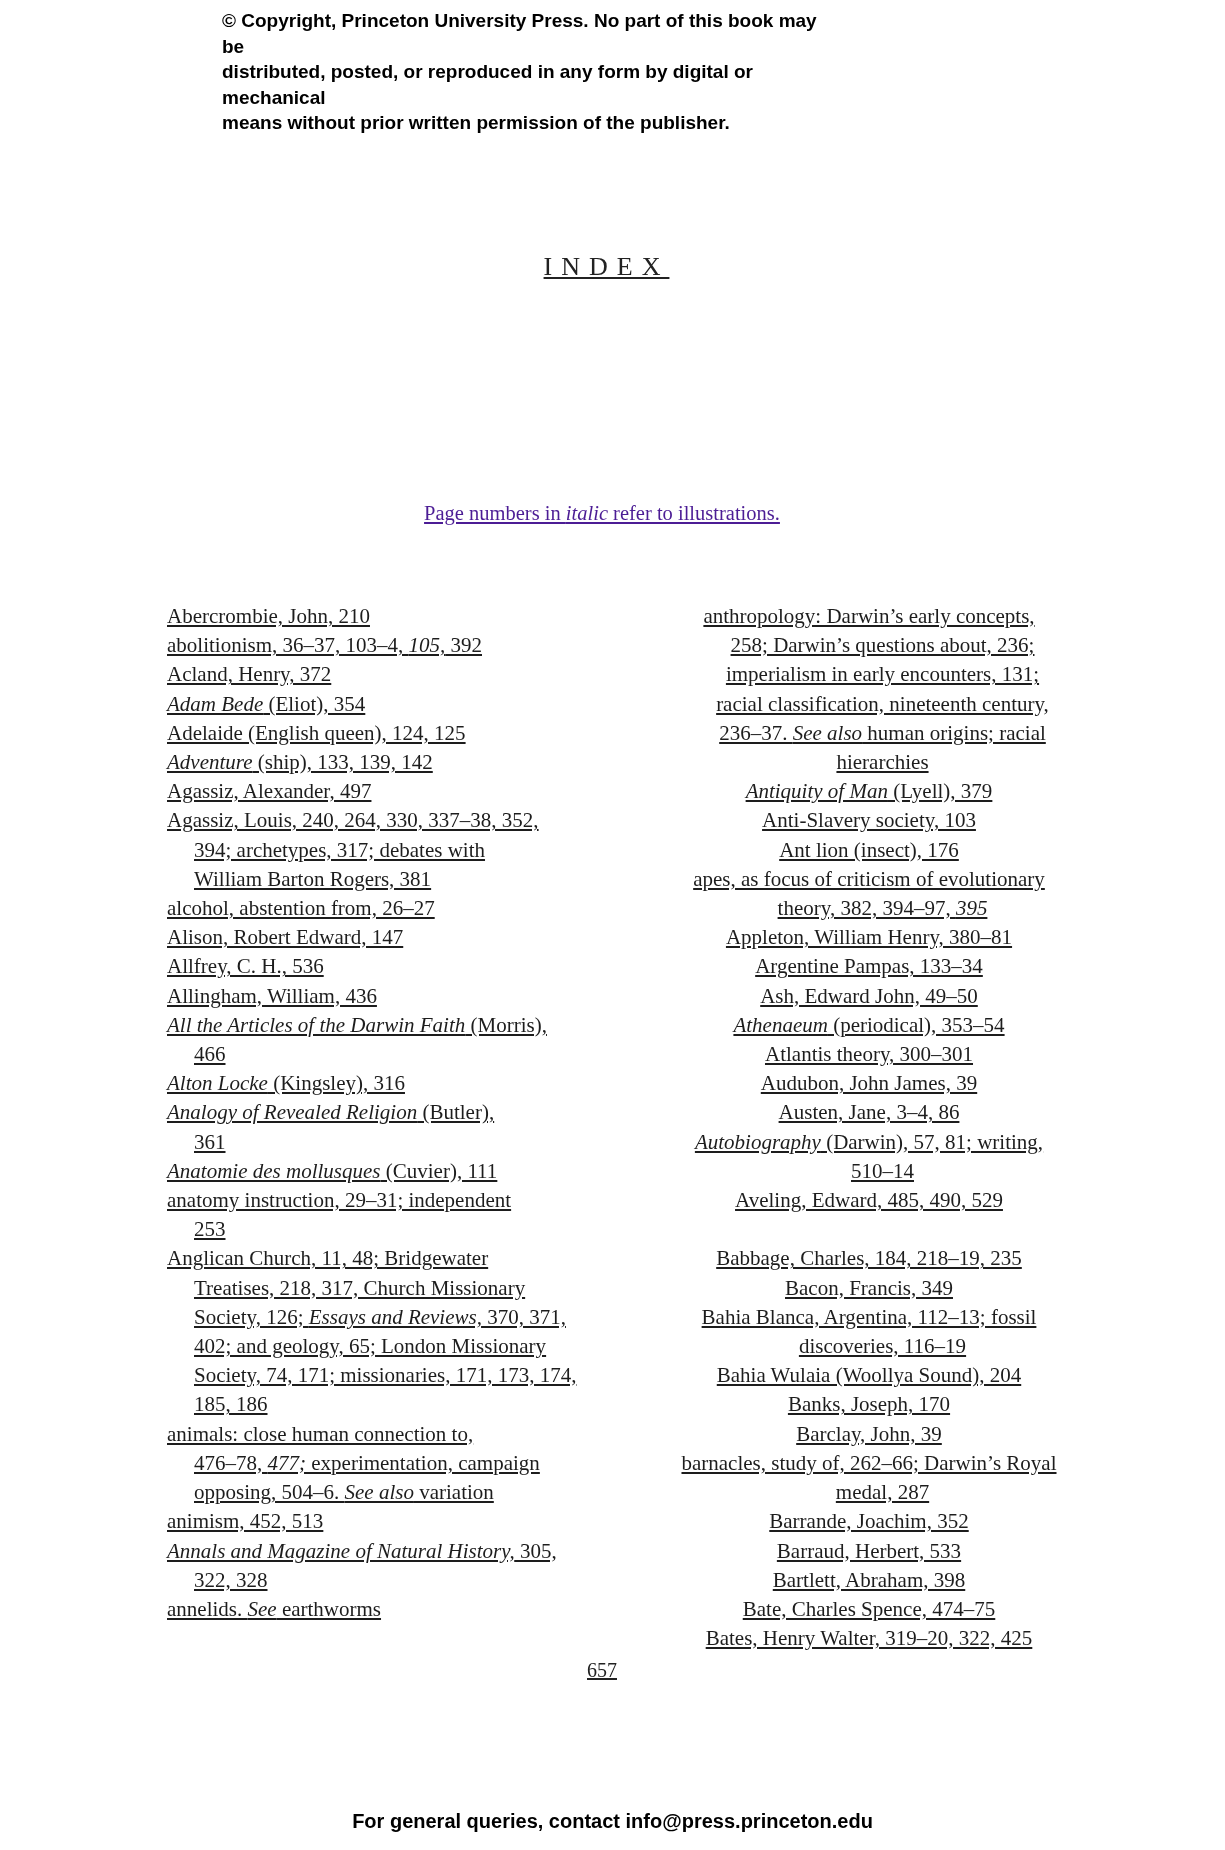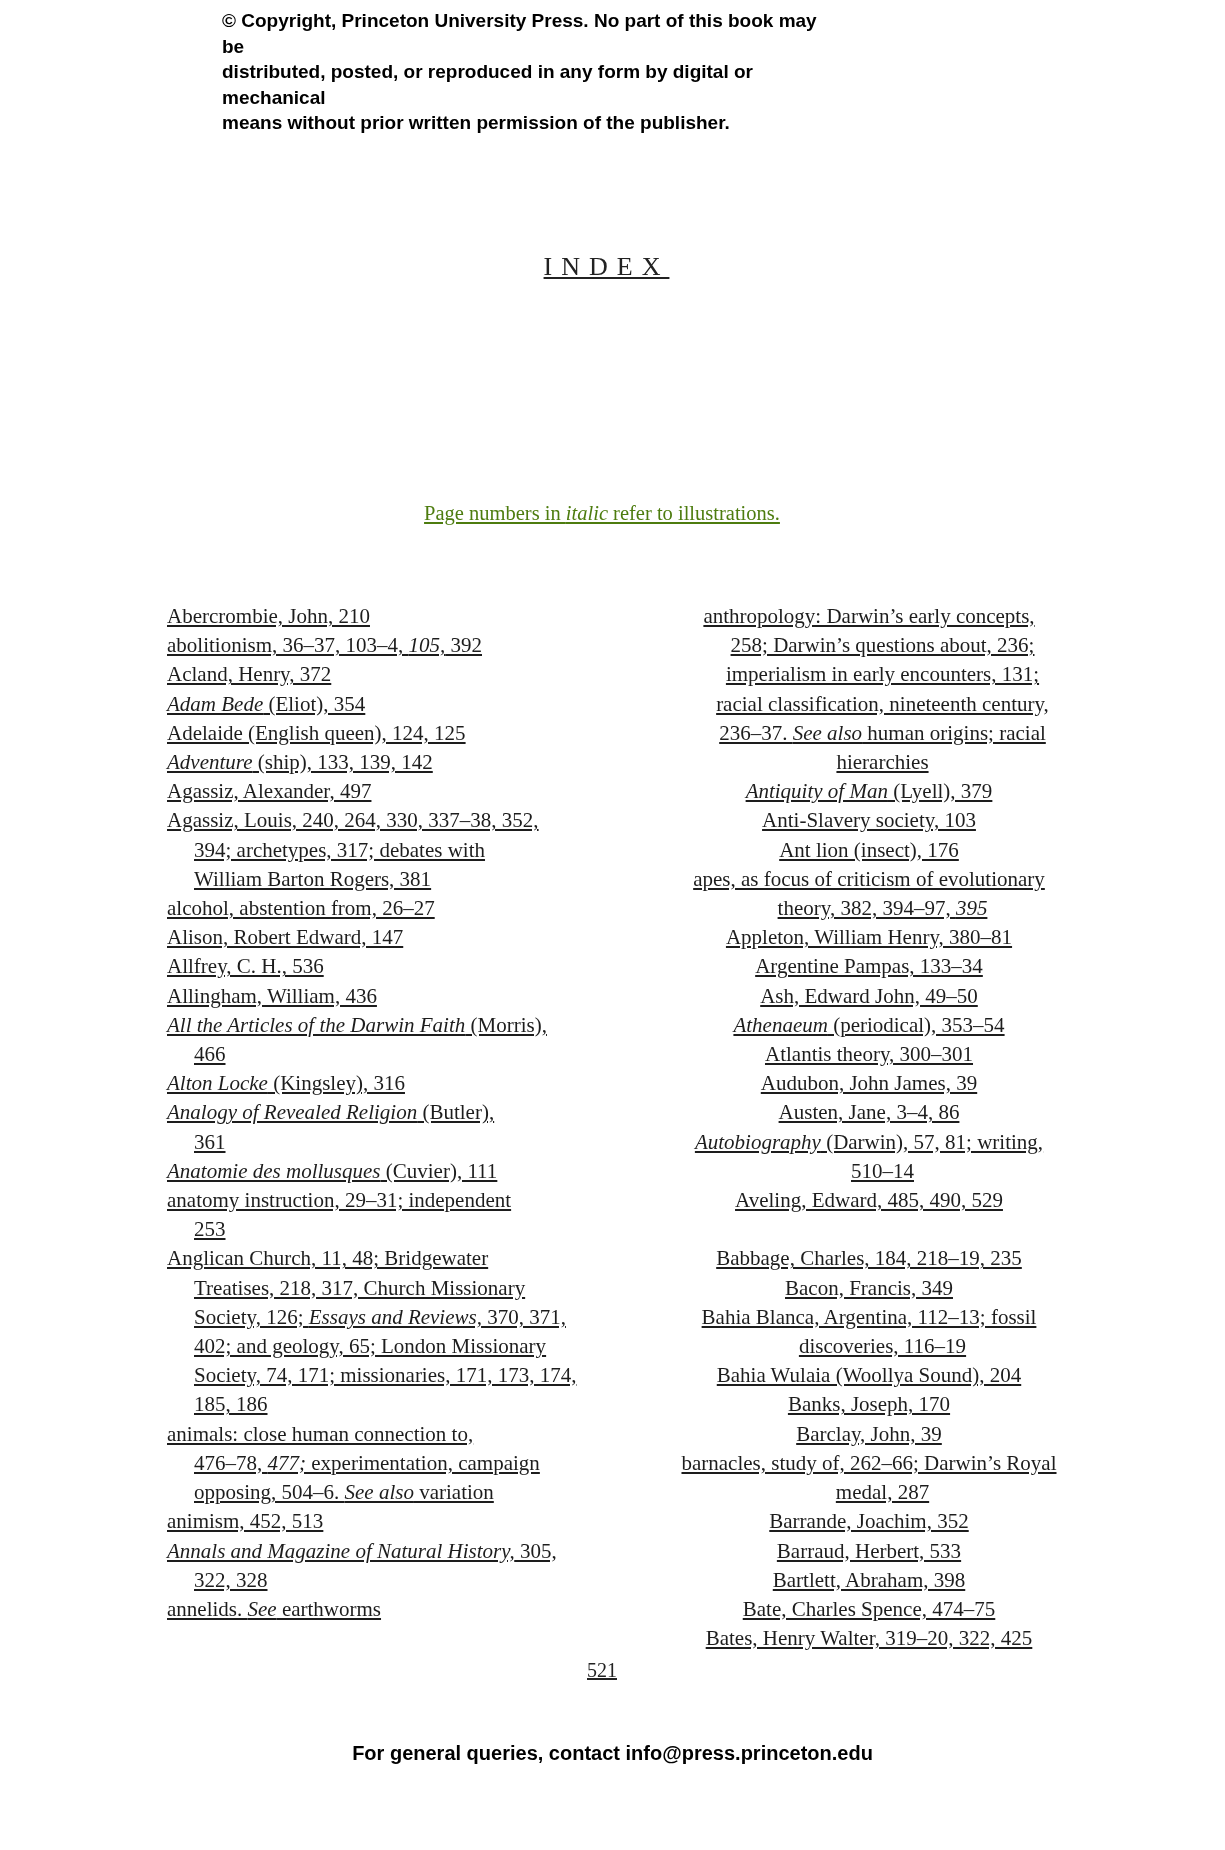--- a/index.html
+++ b/index.html
@@ -35,21 +35,21 @@
     color: #222222;
   }
 
   .note {
     position: absolute;
     left: 2px;
     top: 502px;
     width: 1200px;
     text-align: center;
     font-size: 20.5px;
-    color: #4d7c0f;
+    color: #4c1d95;
   }
 
   .col {
     position: absolute;
     top: 566px;
     font-size: 21px;
     line-height: 29.2px;
     color: #1d1d1d;
     white-space: nowrap;
     margin-top: 36px;
@@ -65,21 +65,21 @@
     top: 1659px;
     width: 1200px;
     text-align: center;
     font-size: 20px;
     color: #222222;
   }
 
   .footer {
     position: absolute;
     left: 0;
-    top: 1742px;
+    top: 1810px;
     width: 1225px;
     text-align: center;
     font-size: 20px;
     color: #000000;
   }
 </style>
 </head>
 <body>
 
 <div class="copyright sans">
@@ -163,15 +163,15 @@
       <div class="iline"><span>barnacles, study of, 262–66; Darwin’s Royal</span></div>
       <div class="iline ind"><span>medal, 287</span></div>
       <div class="iline"><span>Barrande, Joachim, 352</span></div>
       <div class="iline"><span>Barraud, Herbert, 533</span></div>
       <div class="iline"><span>Bartlett, Abraham, 398</span></div>
       <div class="iline"><span>Bate, Charles Spence, 474–75</span></div>
       <div class="iline"><span>Bates, Henry Walter, 319–20, 322, 425</span></div>
     </div>
 </div>
 
-<div class="pagenum serif">521</div>
+<div class="pagenum serif">657</div>
 
 <div class="footer sans">For general queries, contact info@press.princeton.edu</div>
 
 </body></html>

